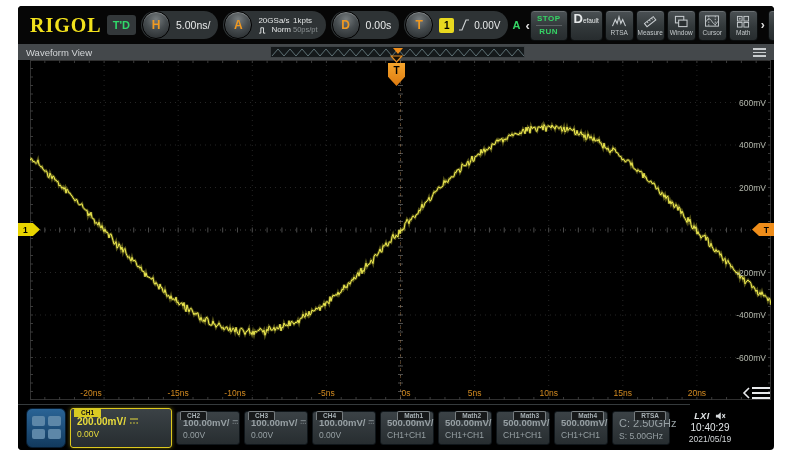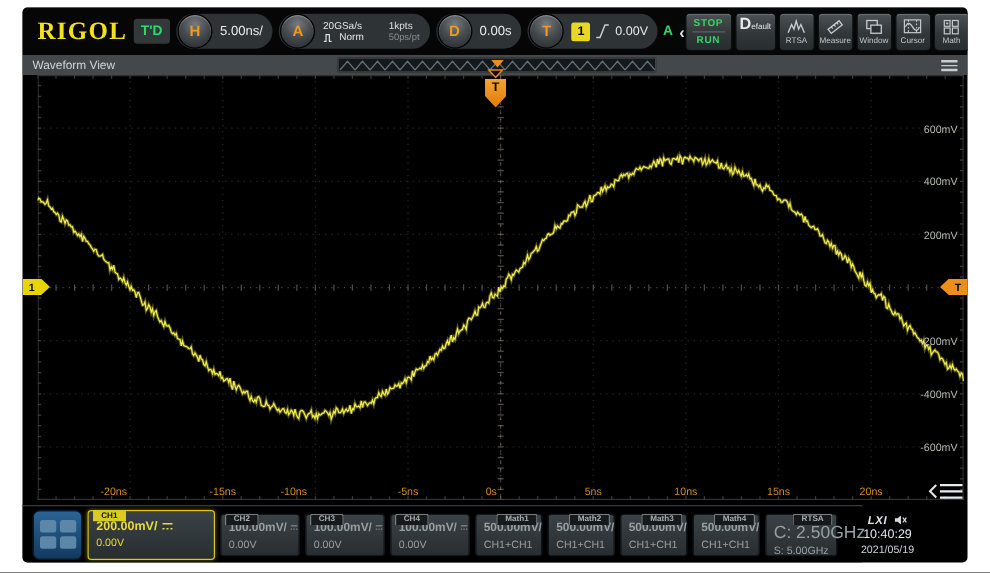--- a/index.html
+++ b/index.html
@@ -6,21 +6,21 @@
   body{width:792px;height:458px;background:#ffffff;font-family:"Liberation Sans",sans-serif;position:relative;overflow:hidden;}
   #screen{position:absolute;left:18px;top:6px;width:756px;height:444px;background:#000;border-radius:4px;overflow:hidden;}
 
   
   .toolbar{position:absolute;left:0;top:0;width:756px;height:38px;background:#060606;display:flex;align-items:center;padding-left:12px;box-sizing:border-box;}
   .logo{font-family:"Liberation Serif",serif;font-weight:bold;font-size:20px;letter-spacing:1px;color:#f2e11c;line-height:1;}
   .chip-td{margin-left:5px;background:#33383a;border-radius:3px;padding:4px 6px;font-size:11px;font-weight:bold;color:#30d96a;}
   .knob-group{margin-left:5px;display:flex;align-items:center;background:#2e3335;border-radius:14px;height:28px;padding:0 8px 0 1px;}
   .knob{width:26px;height:26px;border-radius:50%;background:radial-gradient(circle at 50% 28%,#767c7e 0%,#464c4f 45%,#222628 100%);border:1px solid #000;box-shadow:inset 0 1px 1px rgba(255,255,255,.3);display:flex;align-items:center;justify-content:center;font-size:12px;font-weight:bold;color:#f09a22;flex:none;margin-right:6px;}
   .kv{color:#e8eaea;font-size:10.5px;white-space:nowrap;}
-  .acq-col{display:flex;flex-direction:column;justify-content:center;line-height:1.15;margin-right:20px;}
+  .acq-col{display:flex;flex-direction:column;justify-content:center;line-height:1.15;margin-right:2px;}
   .acq-col .r1{font-size:8px;color:#e4e6e6;white-space:nowrap;display:flex;align-items:center;gap:2px;}
   .acq-col .r2{font-size:8px;color:#e4e6e6;white-space:nowrap;display:flex;align-items:center;gap:2px;}
   .acq-col2{display:flex;flex-direction:column;justify-content:center;line-height:1.2;}
   .acq-col2 .d1{font-size:8px;color:#dfe2e2;}
   .acq-col2 .d2{font-size:7.5px;color:#8a9092;}
   .src-box{width:15px;height:15px;background:#e8d81f;border-radius:2px;color:#000;font-size:10px;font-weight:bold;display:flex;align-items:center;justify-content:center;margin-right:4px;flex:none;}
   .auto-a{margin-left:4px;color:#35d465;font-weight:bold;font-size:11px;}
   .chev{margin-left:5px;color:#e0e0e0;font-size:13px;font-weight:bold;line-height:1;}
   .btn-cluster{margin-left:auto;margin-right:3px;display:flex;align-items:center;gap:2px;}
   .tb-btn{width:29px;height:31px;border-radius:4px;background:linear-gradient(180deg,#4b5154 0%,#32383a 55%,#272c2e 100%);border:1px solid #0b0e0f;box-shadow:inset 0 1px 0 rgba(255,255,255,.18);display:flex;flex-direction:column;align-items:center;justify-content:center;box-sizing:border-box;}
@@ -499,21 +499,21 @@
         <div class="vlabel" style="top: 122.5px;">200mV</div>
         <div class="vlabel" style="top: 207.5px;">-200mV</div>
         <div class="vlabel" style="top: 250px;">-400mV</div>
         <div class="vlabel" style="top: 292.5px;">-600mV</div>
       </div>
     <div id="tlabels">
         <div class="tlabel" style="left: 61px;">-20ns</div>
         <div class="tlabel" style="left: 148.2px;">-15ns</div>
         <div class="tlabel" style="left: 205px;">-10ns</div>
         <div class="tlabel" style="left: 296.4px;">-5ns</div>
-        <div class="tlabel" style="left: 363px;">0s</div>
+        <div class="tlabel" style="left: 376px;">0s</div>
         <div class="tlabel" style="left: 444.6px;">5ns</div>
         <div class="tlabel" style="left: 518.7px;">10ns</div>
         <div class="tlabel" style="left: 592.8px;">15ns</div>
         <div class="tlabel" style="left: 666.9px;">20ns</div>
       </div>
   </div>
 
   <svg class="trig-hollow" width="13" height="8" viewBox="0 0 13 8">
       <path d="M1 1 H12 L6.5 7 Z" fill="#140d04" stroke="#e08a20" stroke-width="1.2"></path>
     </svg>
@@ -598,21 +598,21 @@
       <div class="line2">CH1+CH1</div>
     </div>
     <div class="sbox mathb">
       <div class="tab tab-right">Math4</div>
       <div class="line1">500.00mV/</div>
       <div class="line2">CH1+CH1</div>
     </div>
 
     <div class="sbox rtsab">
       <div class="tab tab-right">RTSA</div>
-      <div class="line1" style="font-weight:normal;font-size:14px">C: 2.50GHz</div>
+      <div class="line1" style="font-weight:normal;font-size:11px">C: 2.50GHz</div>
       <div class="line2">S: 5.00GHz</div>
     </div>
 
     <div class="clockbox">
       <div class="r0">
         <span class="lxi">LXI</span>
         <svg width="11" height="10" viewBox="0 0 12 10">
             <path d="M1 3.5 H3.3 L6.3 1 V9 L3.3 6.5 H1 Z" fill="#d6dadc"></path>
             <path d="M8 3 L11 7 M11 3 L8 7" stroke="#d6dadc" stroke-width="1.1"></path>
           </svg>

